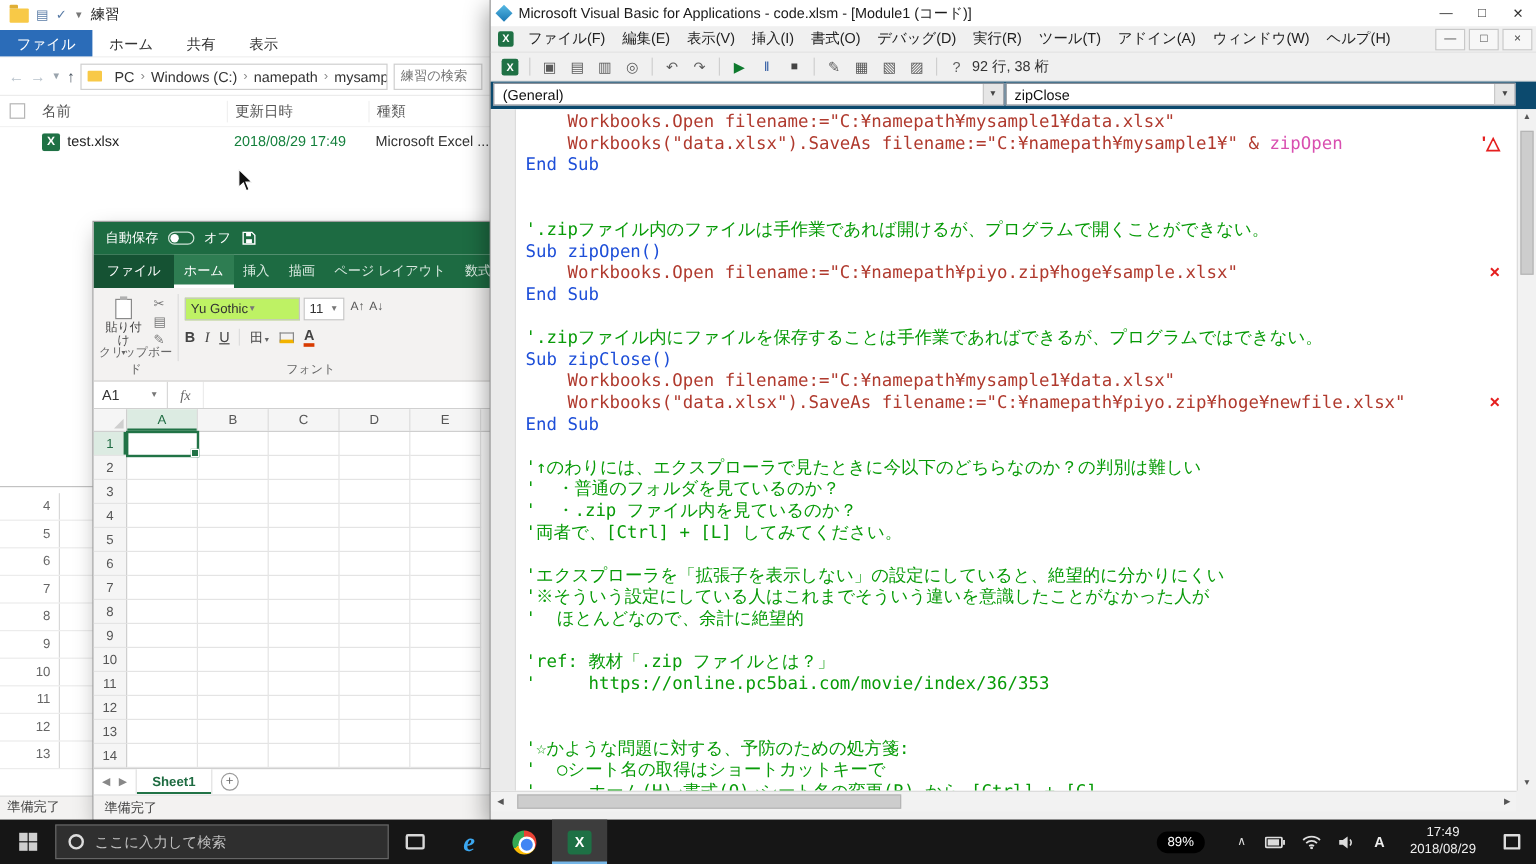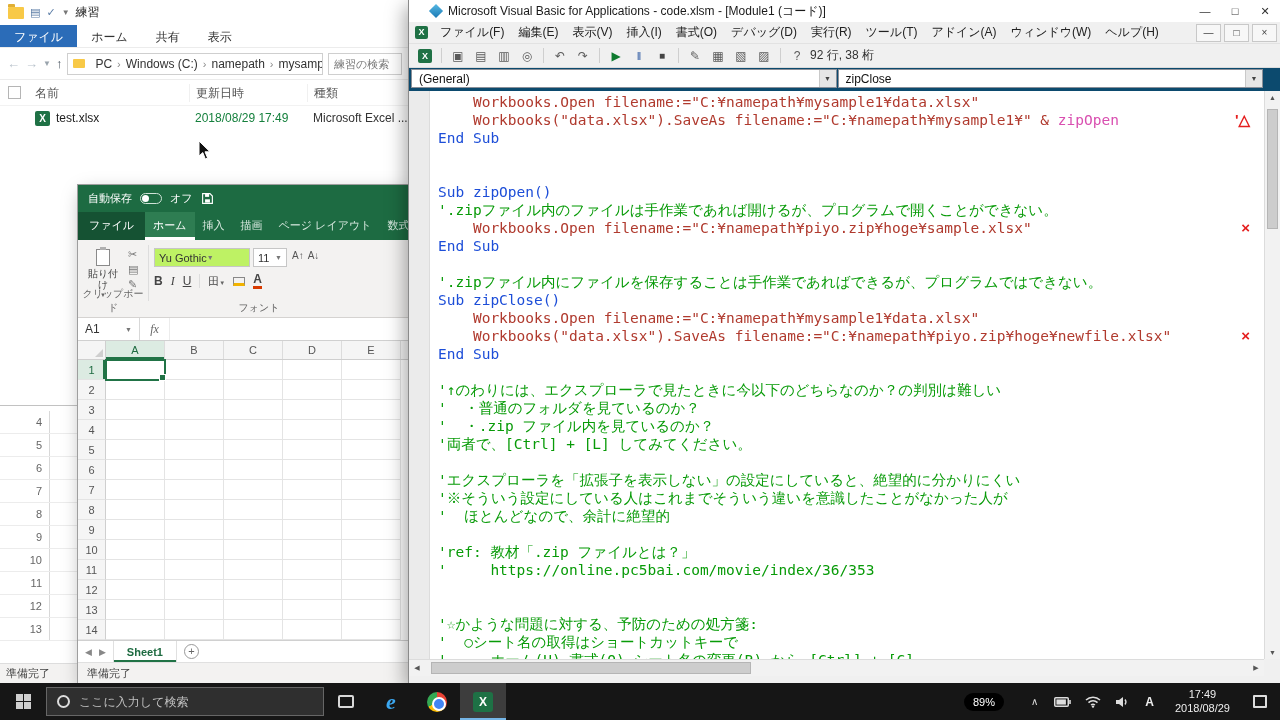--- a/index.html
+++ b/index.html
@@ -98,21 +98,21 @@
   .gcell.selected::after{content:"";position:absolute;right:-2px;bottom:-2px;width:5px;height:5px;background:#217346;border:1px solid #fff}
   .xl-sheetrow{height:22px;background:#fff;border-top:1px solid #d0d0d0;display:flex;align-items:center;font-size:11px;color:#444;gap:7px;padding-left:7px}
   .sheetnav{color:#888;font-size:9px}
   .sheettab{height:100%;display:flex;align-items:center;padding:0 13px;background:#fff;border-right:1px solid #e0e0e0;border-left:1px solid #e0e0e0;box-shadow:inset 0 -2px 0 #217346;color:#1e6b41;font-weight:bold}
   .addsheet{width:15px;height:15px;border:1px solid #999;border-radius:50%;display:flex;align-items:center;justify-content:center;color:#666;font-size:11px;line-height:1}
   .xl-status{height:21px;background:#f3f2f1;display:flex;align-items:center;padding:0 9px;font-size:11px;color:#444;border-top:1px solid #e0e0e0}
 
   
   #vba{position:absolute;left:409px;top:0;width:871px;height:683px;background:#f0f0f0;
        box-shadow:0 0 0 1px #8a8a8a,-4px 6px 18px rgba(0,0,0,.35);z-index:4}
-  .vb-title{height:22px;background:#fff;display:flex;align-items:center;padding-left:20px;font-size:12px;color:#1a1a1a;gap:7px}
+  .vb-title{height:22px;background:#fff;display:flex;align-items:center;padding-left:4px;font-size:12px;color:#1a1a1a;gap:7px}
   .vbicon{width:10px;height:10px;background:linear-gradient(135deg,#56b9e4,#1a78b4);transform:rotate(45deg);flex:none;margin-left:2px}
   .vb-title-text{flex:1;overflow:hidden;white-space:nowrap}
   .winctl{display:flex;height:100%;align-items:center}
   .wbtn{width:30px;height:100%;display:flex;align-items:center;justify-content:center;font-size:11px;color:#333}
   .vb-menu{height:22px;display:flex;align-items:center;background:#f0f0f0;font-size:12px;color:#222;border-bottom:1px solid #e2e2e2;padding-left:4px;gap:0}
   .childicon{width:13px;height:13px;background:#1f7145;color:#fff;font:bold 9px/13px "Liberation Sans",sans-serif;text-align:center;border-radius:2px;margin:0 5px 0 2px;flex:none}
   .vmi{padding:3px 7px;white-space:nowrap}
   .vb-menu .spacer{flex:1}
   .cbtn{width:25px;height:18px;border:1px solid #c8c8c8;background:#f7f7f7;display:flex;align-items:center;justify-content:center;font-size:10px;color:#444;margin-right:3px}
   .vb-toolbar{height:24px;display:flex;align-items:center;padding:0 6px;gap:3px;background:#f0f0f0;border-bottom:1px solid #dcdcdc}
@@ -543,22 +543,22 @@
       </div>
     </div>
     <div class="vb-codewrap">
       <div class="vb-gutter"></div>
       <div id="vb-code">
           <div class="cline"><span class="seg stmt">    Workbooks.Open filename:="C:¥namepath¥mysample1¥data.xlsx"</span></div>
           <div class="cline"><span class="seg stmt">    Workbooks("data.xlsx").SaveAs filename:="C:¥namepath¥mysample1¥" &amp; </span><span class="seg var">zipOpen</span><span class="linemark">'△</span></div>
           <div class="cline"><span class="seg kw">End Sub</span></div>
           <div class="cline"></div>
           <div class="cline"></div>
+          <div class="cline"><span class="seg cmt">'.zipファイル内のファイルは手作業であれば開けるが、プログラムで開くことができない。</span></div>
           <div class="cline"><span class="seg kw">Sub zipOpen()</span></div>
-          <div class="cline"><span class="seg cmt">'.zipファイル内のファイルは手作業であれば開けるが、プログラムで開くことができない。</span></div>
           <div class="cline"><span class="seg stmt">    Workbooks.Open filename:="C:¥namepath¥piyo.zip¥hoge¥sample.xlsx"</span><span class="linemark">×</span></div>
           <div class="cline"><span class="seg kw">End Sub</span></div>
           <div class="cline"></div>
           <div class="cline"><span class="seg cmt">'.zipファイル内にファイルを保存することは手作業であればできるが、プログラムではできない。</span></div>
           <div class="cline"><span class="seg kw">Sub zipClose()</span></div>
           <div class="cline"><span class="seg stmt">    Workbooks.Open filename:="C:¥namepath¥mysample1¥data.xlsx"</span></div>
           <div class="cline"><span class="seg stmt">    Workbooks("data.xlsx").SaveAs filename:="C:¥namepath¥piyo.zip¥hoge¥newfile.xlsx"</span><span class="linemark">×</span></div>
           <div class="cline"><span class="seg kw">End Sub</span></div>
           <div class="cline"></div>
           <div class="cline"><span class="seg cmt">'↑のわりには、エクスプローラで見たときに今以下のどちらなのか？の判別は難しい</span></div>

